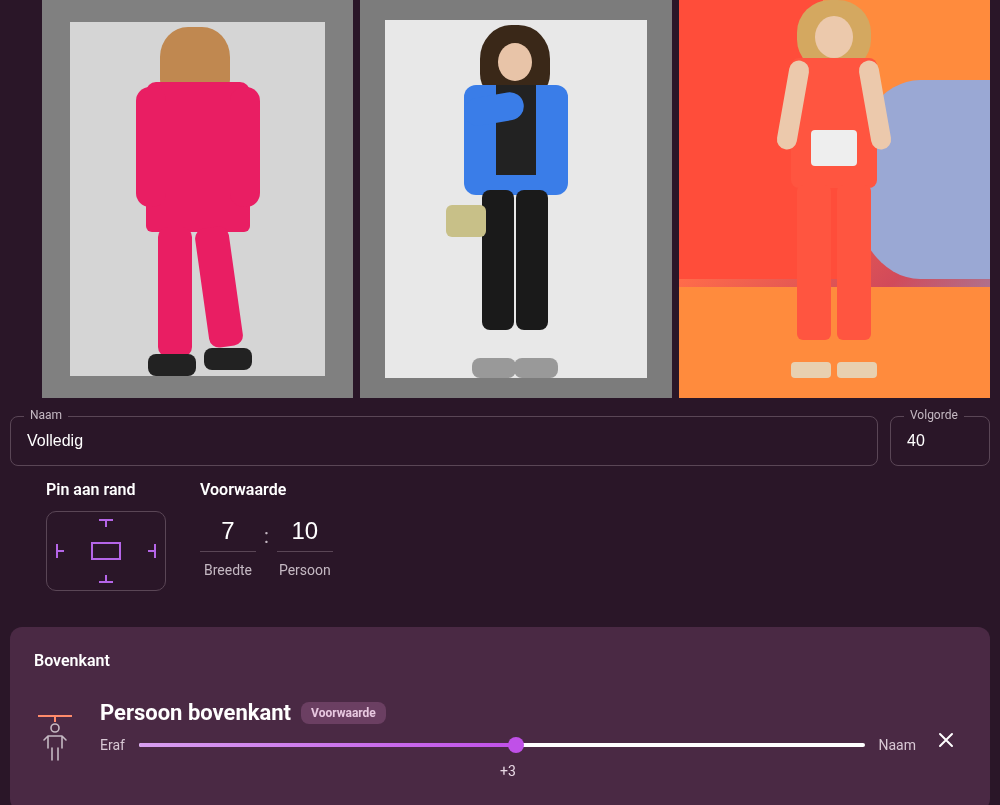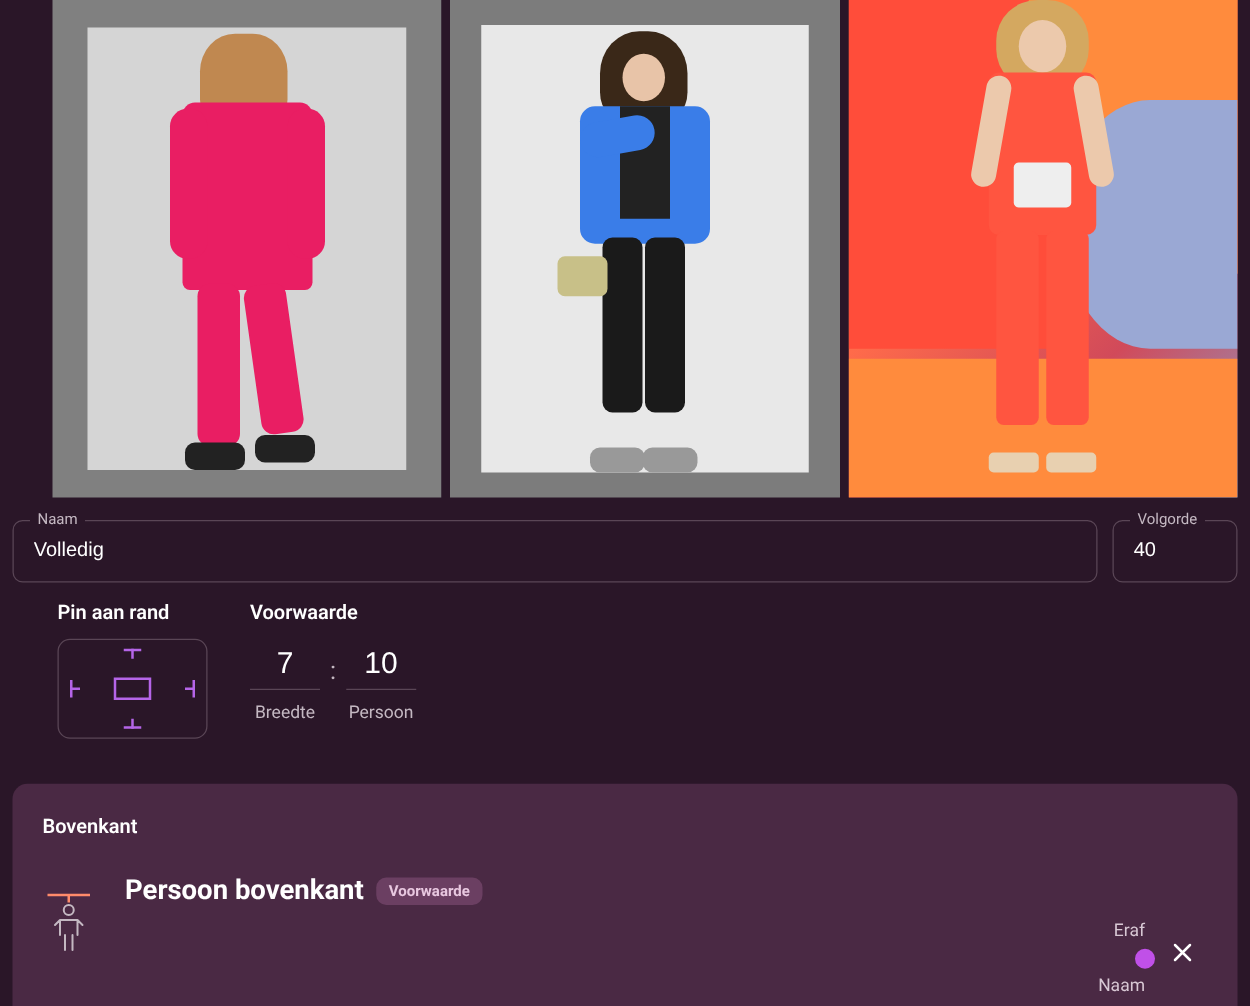--- a/index.html
+++ b/index.html
@@ -215,23 +215,22 @@
   .badge {
     background: #6b3f62;
     color: #e8c8e0;
     font-size:12px;
     padding: 4px 10px;
     border-radius: 8px;
     font-weight: bold;
   }
   .slider-track-row {
     display:flex;
-    align-items:flex-end;
+    align-items:flex-start;
     gap: 14px;
-    flex-direction: column;
   }
   .slider-label { font-size:14px; color:#d8c8d4; }
   .track-wrap { flex:1; position:relative; height:16px; }
   .track {
     position:absolute; top:50%; left:0; right:0; height:4px;
     background:#fff; border-radius:3px; transform:translateY(-50%);
   }
   .track-fill {
     position:absolute; top:50%; left:0; height:4px;
     background: linear-gradient(90deg, #d89ff0, #c050e8);

